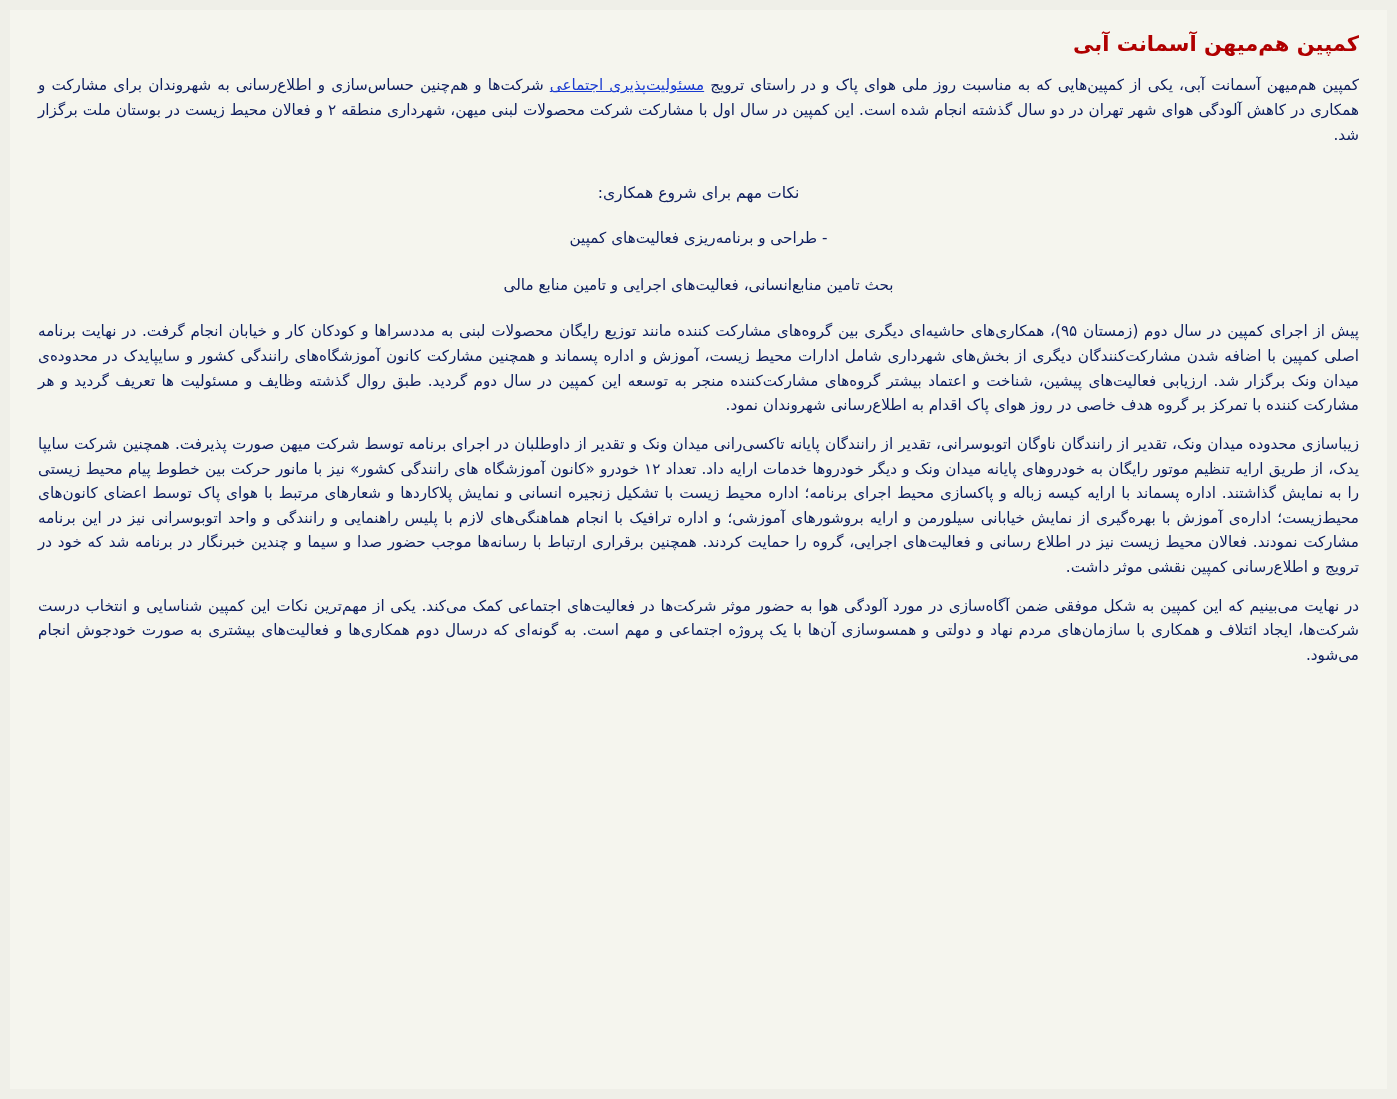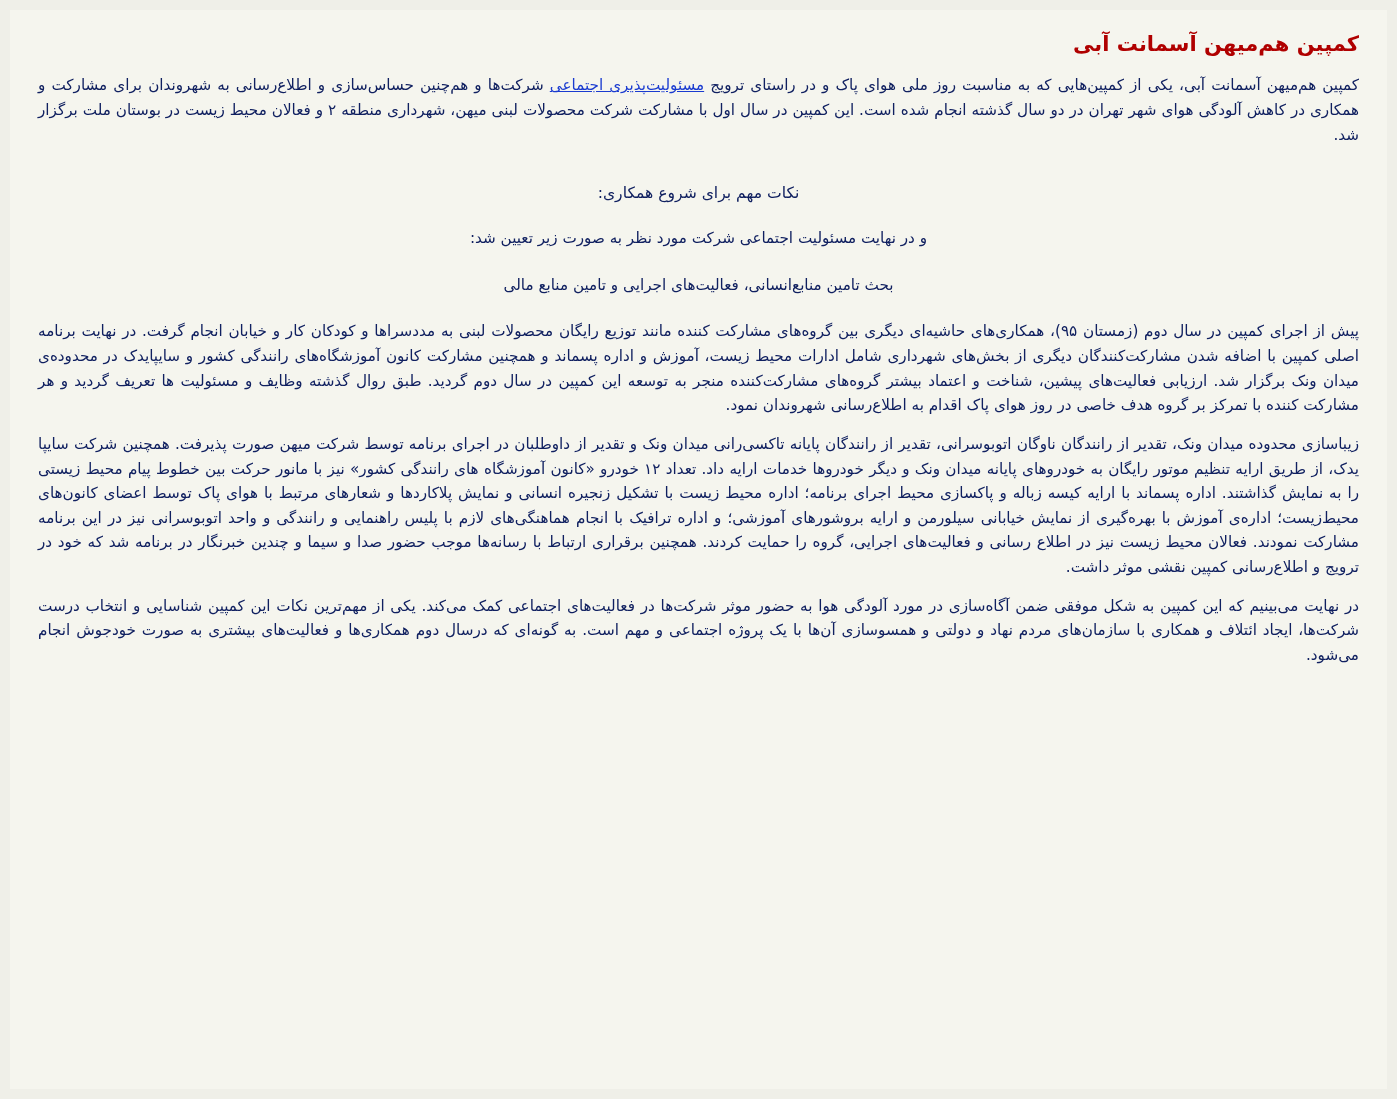--- a/index.html
+++ b/index.html
@@ -66,22 +66,22 @@
 <body>
 
 <div class="page">
 
   <div class="doc-title">کمپین هم‌میهن آسمانت آبی</div>
 
   <p class="body-text first"><span>کمپین هم‌میهن آسمانت آبی، یکی از کمپین‌هایی که به مناسبت روز ملی هوای پاک و در راستای ترویج </span><a class="inline-link" href="#">مسئولیت‌پذیری اجتماعی</a><span> شرکت‌ها و هم‌چنین حساس‌سازی و اطلاع‌رسانی به شهروندان برای مشارکت و همکاری در کاهش آلودگی هوای شهر تهران  در دو سال گذشته انجام شده است. این کمپین در سال اول با مشارکت شرکت محصولات لبنی میهن، شهرداری منطقه ۲ و فعالان محیط زیست در بوستان ملت برگزار شد.</span></p>
 
   <div class="section-heading">نکات مهم برای شروع همکاری:</div>
 
+  <p class="centered">- طراحی و برنامه‌ریزی فعالیت‌های کمپین</p>
 
-  <p class="centered">و در نهایت مسئولیت اجتماعی شرکت مورد نظر به صورت زیر تعیین شد:</p>
 
   <p class="centered tight">بحث تامین منابع‌انسانی، فعالیت‌های اجرایی و تامین منابع مالی</p>
 
   <p class="body-text">پیش از اجرای کمپین در سال دوم (زمستان ۹۵)، همکاری‌های حاشیه‌ای دیگری بین گروه‌های مشارکت کننده مانند توزیع رایگان محصولات لبنی به مددسراها و کودکان کار و خیابان انجام گرفت. در نهایت برنامه اصلی کمپین با اضافه شدن مشارکت‌کنندگان دیگری از بخش‌های شهرداری شامل ادارات محیط زیست، آموزش و اداره پسماند و همچنین مشارکت کانون آموزشگاه‌های رانندگی کشور و سایپایدک در محدوده‌ی میدان ونک برگزار شد. ارزیابی فعالیت‌های پیشین، شناخت و اعتماد بیشتر گروه‌های مشارکت‌کننده منجر به توسعه این کمپین در سال دوم گردید. طبق روال گذشته وظایف و مسئولیت ها تعریف گردید و هر مشارکت کننده با تمرکز بر گروه هدف خاصی در روز هوای پاک اقدام به اطلاع‌رسانی شهروندان نمود.</p>
   <p class="body-text">زیباسازی محدوده میدان ونک، تقدیر از رانندگان ناوگان اتوبوسرانی، تقدیر از رانندگان پایانه تاکسی‌رانی میدان ونک و تقدیر از داوطلبان در اجرای برنامه توسط شرکت میهن صورت پذیرفت. همچنین شرکت سایپا یدک، از طریق ارایه تنظیم موتور رایگان به خودروهای پایانه میدان ونک و دیگر خودروها خدمات ارایه داد. تعداد ۱۲ خودرو «کانون آموزشگاه های رانندگی کشور» نیز با مانور حرکت بین خطوط پیام محیط زیستی را به نمایش گذاشتند. اداره پسماند با ارایه کیسه زباله و پاکسازی محیط اجرای برنامه؛ اداره محیط زیست با تشکیل زنجیره انسانی و نمایش پلاکاردها و شعارهای مرتبط با هوای پاک توسط اعضای کانون‌های محیط‌زیست؛ اداره‌ی آموزش با بهره‌گیری از نمایش خیابانی سیلورمن و ارایه بروشورهای آموزشی؛ و اداره ترافیک با انجام هماهنگی‌های لازم با پلیس راهنمایی و رانندگی و واحد اتوبوسرانی نیز در این برنامه مشارکت نمودند. فعالان محیط زیست نیز در اطلاع رسانی و فعالیت‌های اجرایی، گروه را حمایت کردند. همچنین برقراری ارتباط با رسانه‌ها موجب حضور صدا و سیما و چندین خبرنگار در برنامه شد که خود در ترویج و اطلاع‌رسانی کمپین نقشی موثر داشت.</p>
   <p class="body-text">در نهایت می‌بینیم که این کمپین  به شکل موفقی ضمن آگاه‌سازی در مورد آلودگی هوا  به حضور موثر شرکت‌ها در فعالیت‌های اجتماعی کمک می‌کند. یکی از مهم‌ترین نکات این کمپین شناسایی و انتخاب درست شرکت‌ها، ایجاد ائتلاف و همکاری با سازمان‌های مردم نهاد و دولتی و همسوسازی آن‌ها با یک پروژه اجتماعی و مهم است. به گونه‌ای که درسال دوم همکاری‌ها و فعالیت‌های بیشتری به صورت خودجوش انجام می‌شود.</p>
 
 </div>
 
 </body></html>

